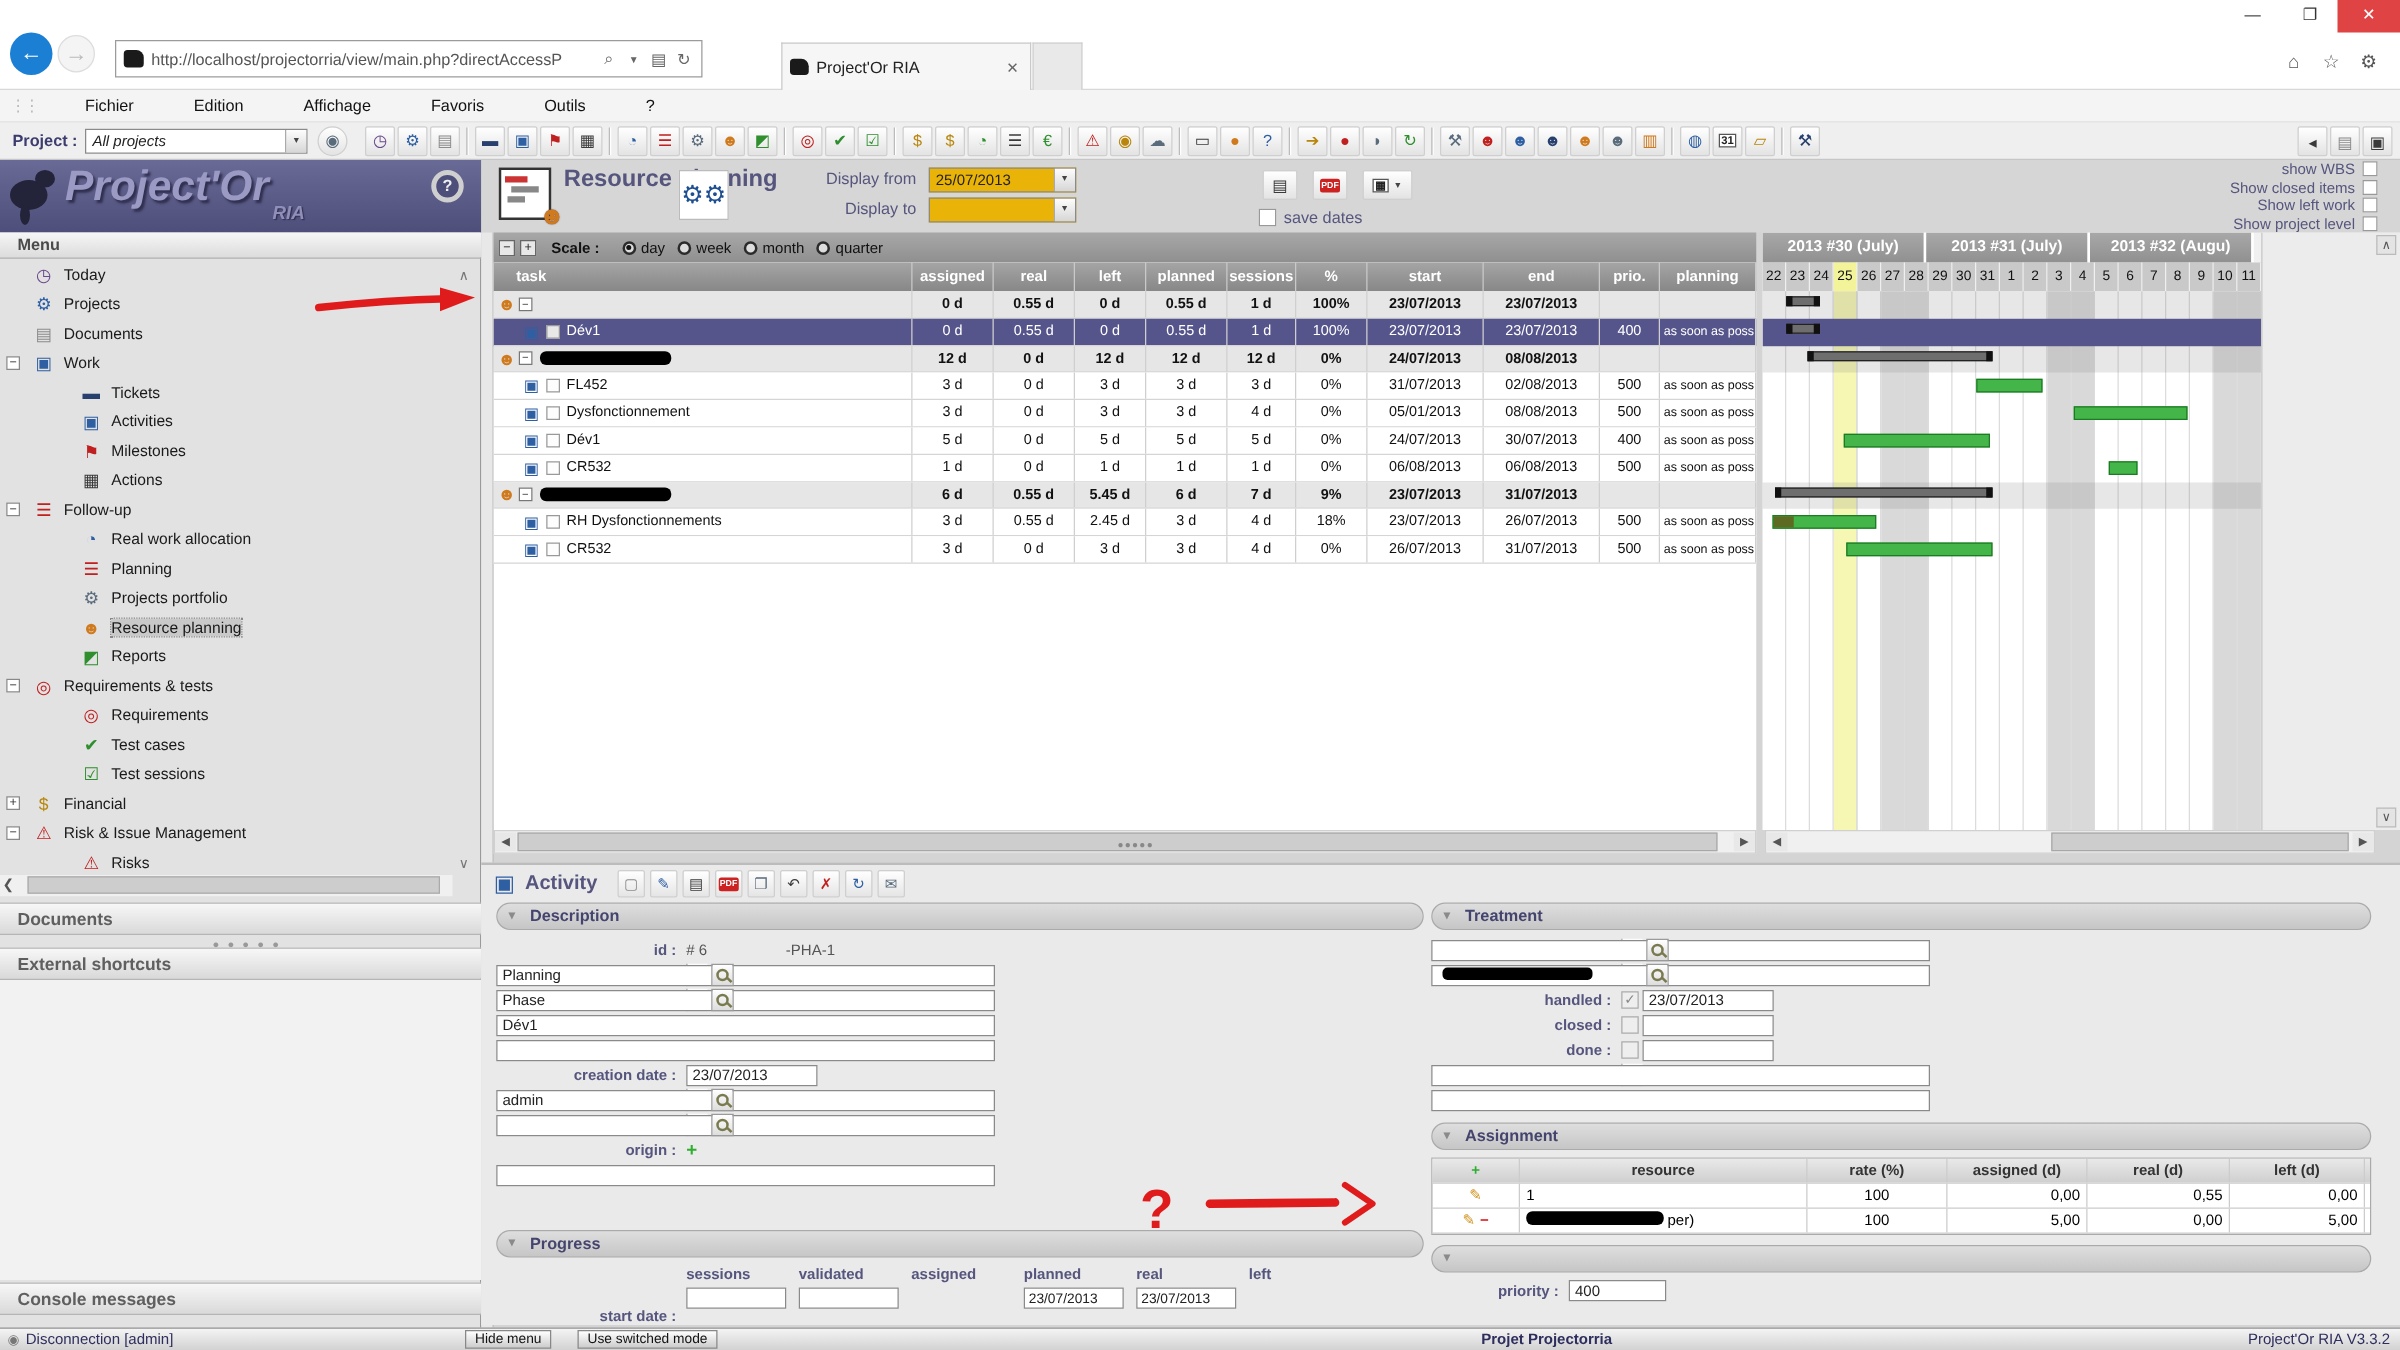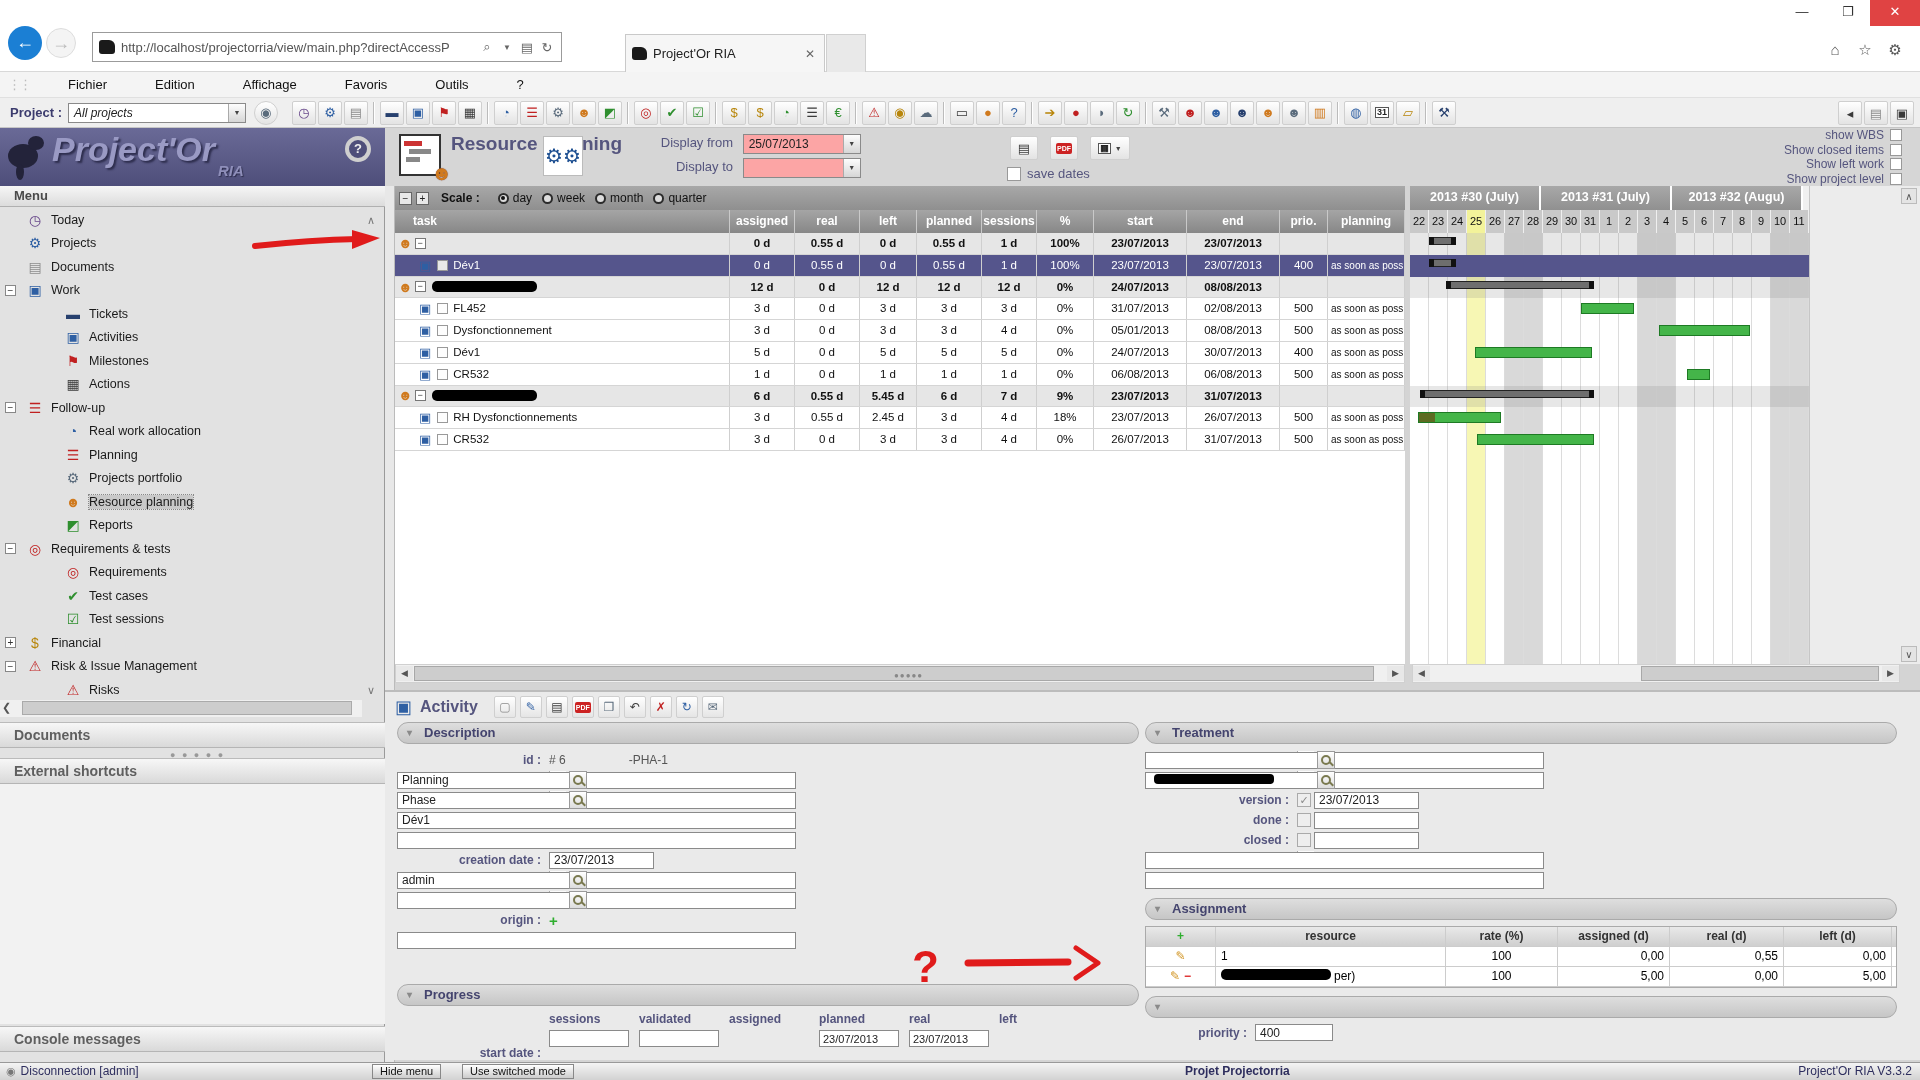--- a/index.html
+++ b/index.html
@@ -76,21 +76,21 @@
 
   
   #plan-hdr { position:absolute; left:385px; top:128px; width:1535px; height:58px; background:#d6d6d6; }
   #rp-icon { position:absolute; left:14px; top:6px; width:42px; height:42px; background:#fff; border:2px solid #333; }
   #rp-icon .bar { position:absolute; height:5px; }
   #rp-person { position:absolute; left:30px; top:26px; font-size:20px; color:#d07a1e; text-shadow:0 0 1px #633; }
   #plan-title { position:absolute; left:66px; top:4px; font-size:19px; font-weight:bold; color:#55557e; line-height:24px; }
   #gears-btn { position:absolute; left:158px; top:8px; width:40px; height:40px; background:#fff; border:1px solid #bbb; text-align:center; font-size:20px; color:#1d4f91; line-height:38px; }
   .disp-row { position:absolute; font-size:13px; color:#55557e; }
   .disp-label { display:inline-block; width:90px; text-align:right; margin-right:6px; }
-  .date-fld { display:inline-flex; width:118px; height:20px; border:1px solid #8a8a8a; background:#fca5a5; font-size:12px; color:#222; align-items:center; vertical-align:middle; }
+  .date-fld { display:inline-flex; width:118px; height:20px; border:1px solid #8a8a8a; background:#eab308; font-size:12px; color:#222; align-items:center; vertical-align:middle; }
   .date-fld .val { flex:1; padding-left:5px; }
   #hdr-btns { position:absolute; left:625px; top:8px; display:flex; gap:10px; }
   #hdr-btns .icon-btn { width:28px; height:24px; }
   #save-dates { position:absolute; left:622px; top:38px; display:flex; align-items:center; font-size:13px; color:#55557e; }
   .cb { width:14px; height:14px; border:1px solid #999; background:#fff; display:inline-block; margin-right:6px; flex:none; }
   #show-opts { position:absolute; right:18px; top:0px; }
   .show-opt { display:flex; justify-content:flex-end; align-items:center; height:14.5px; font-size:12px; color:#55557e; }
   .show-opt .cb { width:12px; height:12px; margin:0 0 0 6px; }
 
   
@@ -1057,39 +1057,39 @@
           <span class="flabel">responsible :</span>
           <span class="ctrl">
             <span class="fld grow">
               <span class="val"><span class="fredact"></span></span>
             </span>
             <span class="ddbtn" style="height: 18px;"> ▼</span>
             <span class="magbtn"></span>
           </span>
         </div>
         <div class="frow">
-          <span class="flabel">version :</span>
+          <span class="flabel">handled :</span>
           <span class="ctrl">
             <span class="chk">✓</span>
             <span class="fld" style="width: 105px;">
               <span class="val">23/07/2013</span>
             </span>
           </span>
         </div>
         <div class="frow">
-          <span class="flabel">done :</span>
+          <span class="flabel">closed :</span>
           <span class="ctrl">
             <span class="chk"></span>
             <span class="fld" style="width: 105px;">
               <span class="val"></span>
             </span>
           </span>
         </div>
         <div class="frow">
-          <span class="flabel">closed :</span>
+          <span class="flabel">done :</span>
           <span class="ctrl">
             <span class="chk"></span>
             <span class="fld" style="width: 105px;">
               <span class="val"></span>
             </span>
           </span>
         </div>
         <div class="frow">
           <span class="flabel">target version :</span>
           <span class="ctrl">

